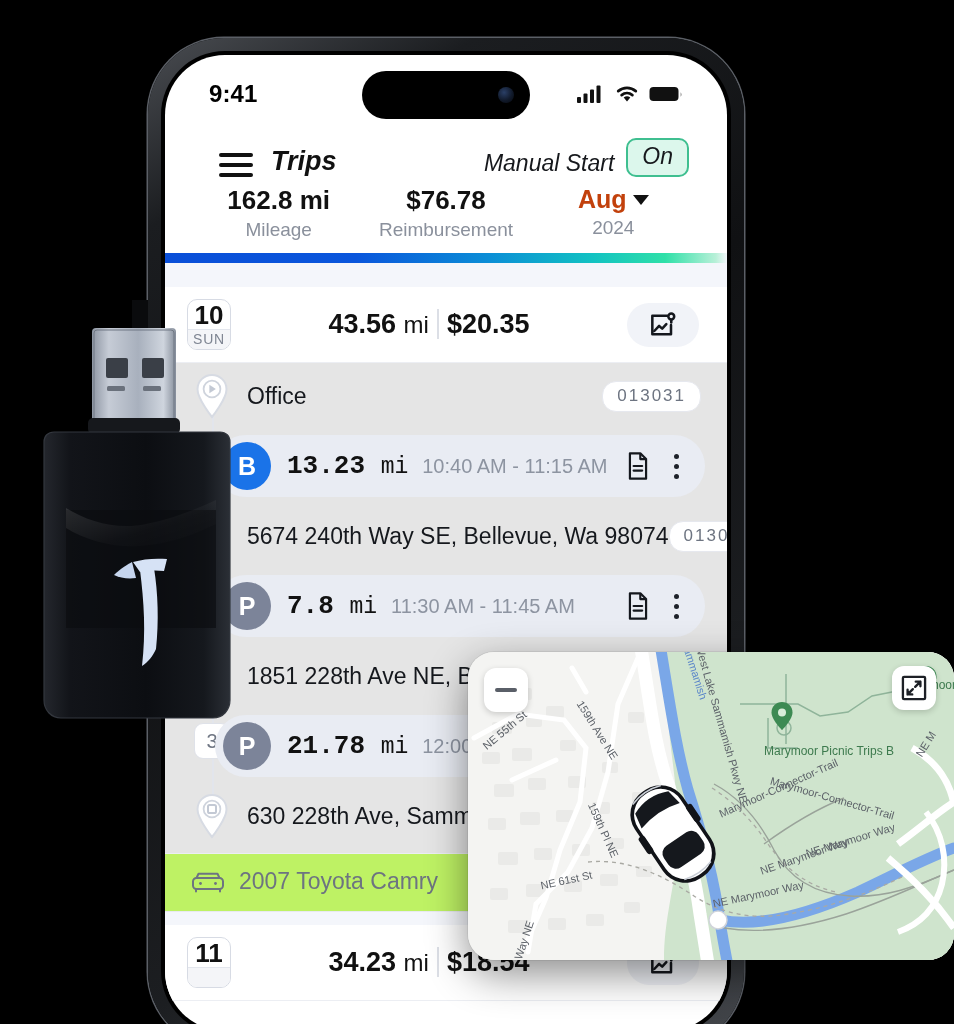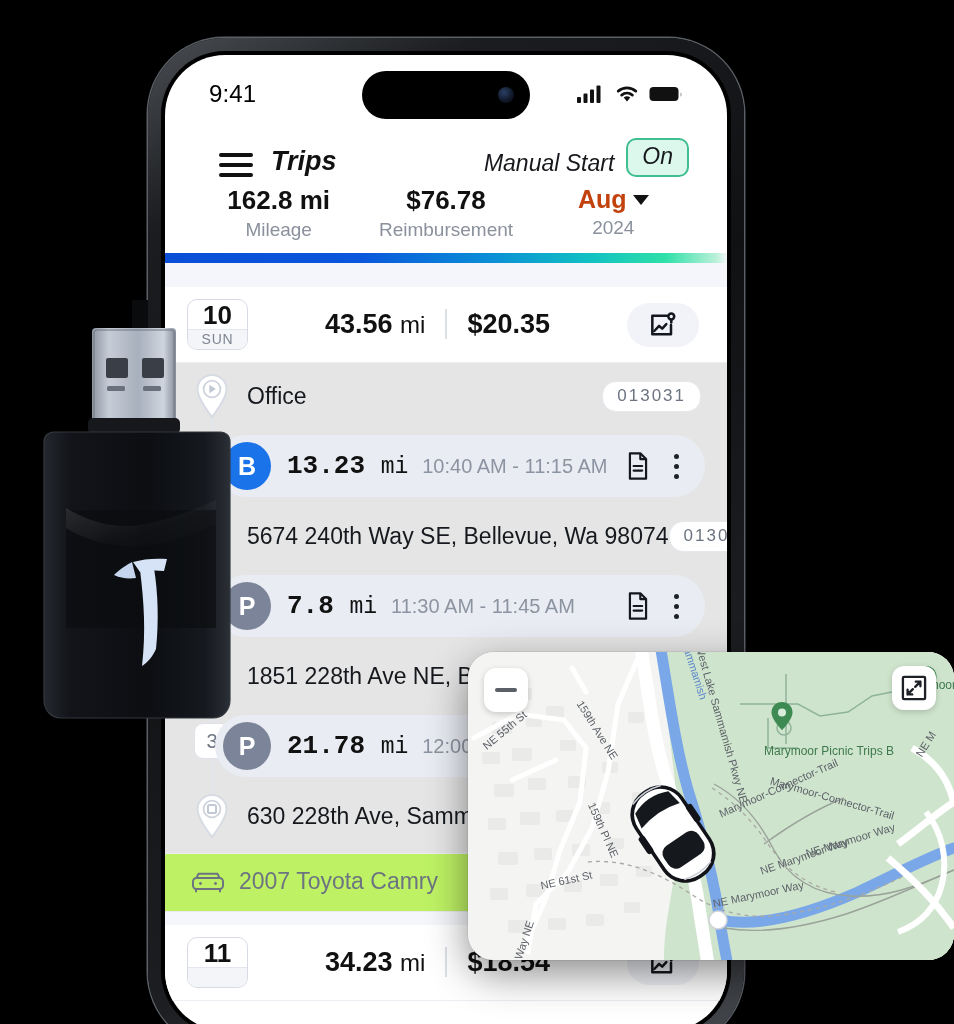--- a/index.html
+++ b/index.html
@@ -28,21 +28,21 @@
     position: relative; width: 100%; height: 100%;
     background: #fff; border-radius: 60px; overflow: hidden;
   }
 
   
   .statusbar {
     position: relative; height: 64px;
     display: flex; align-items: center; justify-content: space-between;
     padding: 14px 44px 0 44px;
   }
-  .sb-time { font-size: 24px; font-weight: 400; color: #000; letter-spacing: .1px; }
+  .sb-time { font-size: 24px; font-weight: 700; color: #000; letter-spacing: .1px; }
   .sb-right { display: flex; align-items: center; gap: 9px; }
   .dynamic-island {
     position: absolute; left: 50%; transform: translateX(-50%);
     top: 16px; width: 168px; height: 48px; background: #000; border-radius: 26px;
     display: flex; align-items: center; justify-content: flex-end; padding-right: 16px;
   }
   .di-cam { width: 16px; height: 16px; border-radius: 50%;
             background: radial-gradient(circle at 38% 34%, #2a3f66 0%, #111a2b 55%, #05070c 100%); }
 
   
@@ -75,27 +75,27 @@
   }
   .gap-strip { height: 24px; background: #f4f6fb; }
 
   
   .dayhead {
     display: flex; align-items: center; height: 76px;
     padding: 0 28px 0 22px; background: #fff;
     border-bottom: 1px solid #eceef3;
   }
   .daybox {
-    width: 61px; border: 1.5px solid #d7dbe4; border-radius: 10px;
+    width: 44px; border: 1.5px solid #d7dbe4; border-radius: 10px;
     overflow: hidden; text-align: center; background: #fff; flex: none;
   }
   .daybox .dnum { font-size: 26px; font-weight: 700; color: #111; line-height: 1.05; padding-top: 2px; }
   .daybox .ddow { font-size: 14px; color: #7e8592; background: #f4f5f8; border-top: 1.5px solid #e3e6ed;
                   letter-spacing: .8px; padding: 1px 0 2px; }
-  .dayhead-mid { flex: 1; display: flex; align-items: flex-start; justify-content: center; gap: 20px; }
+  .dayhead-mid { flex: 1; display: flex; align-items: flex-start; justify-content: center; gap: 8px; }
   .dh-mi { font-size: 27px; font-weight: 700; color: #111; }
   .dh-mi small { font-weight: 400; font-size: 24px; }
   .dh-sep { width: 2px; height: 30px; background: #dcdfe6; }
   .dh-amt { font-size: 27px; font-weight: 700; color: #111; }
   .route-btn {
     width: 72px; height: 44px; border-radius: 22px; background: #f1f3f8;
     display: flex; align-items: center; justify-content: center; flex: none;
   }
 
   

